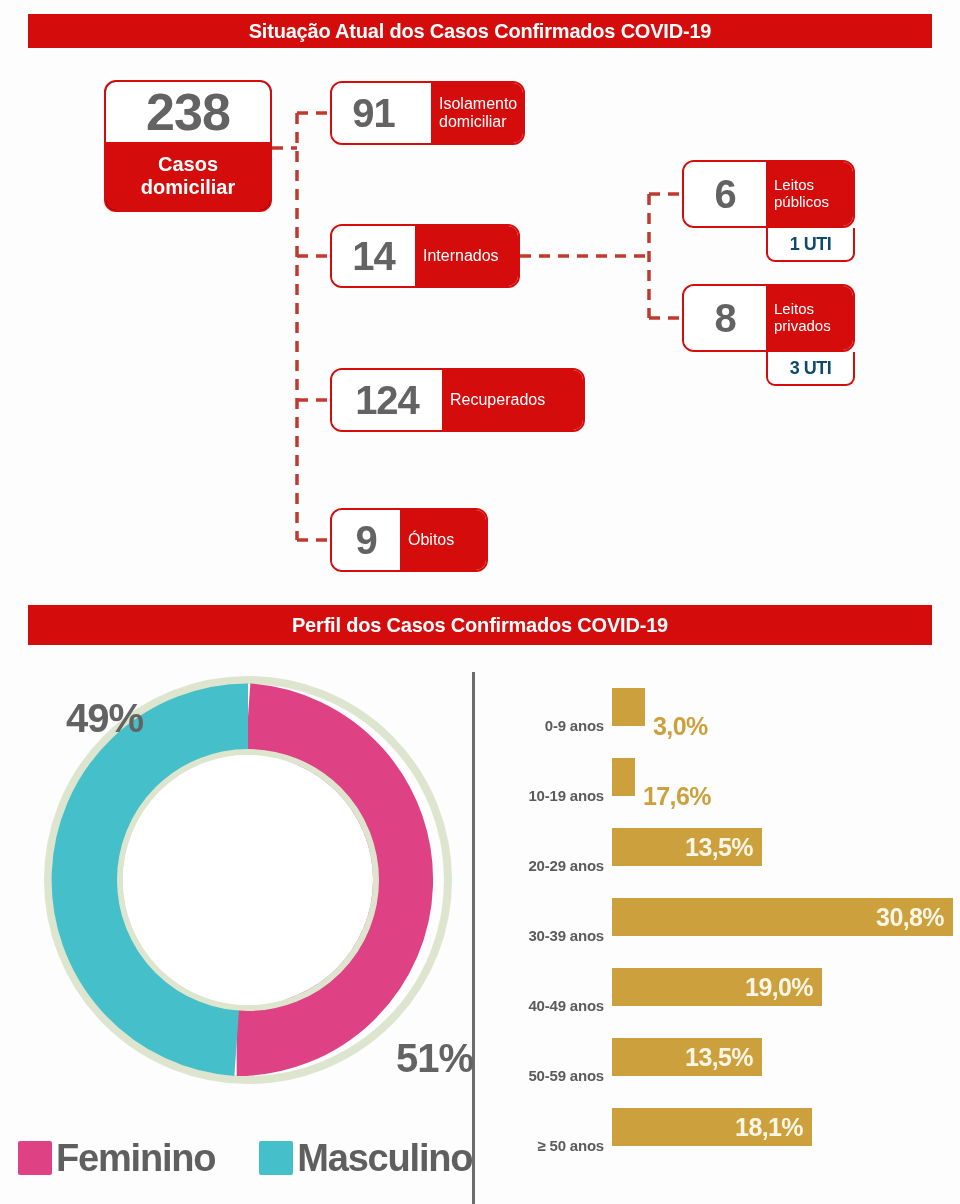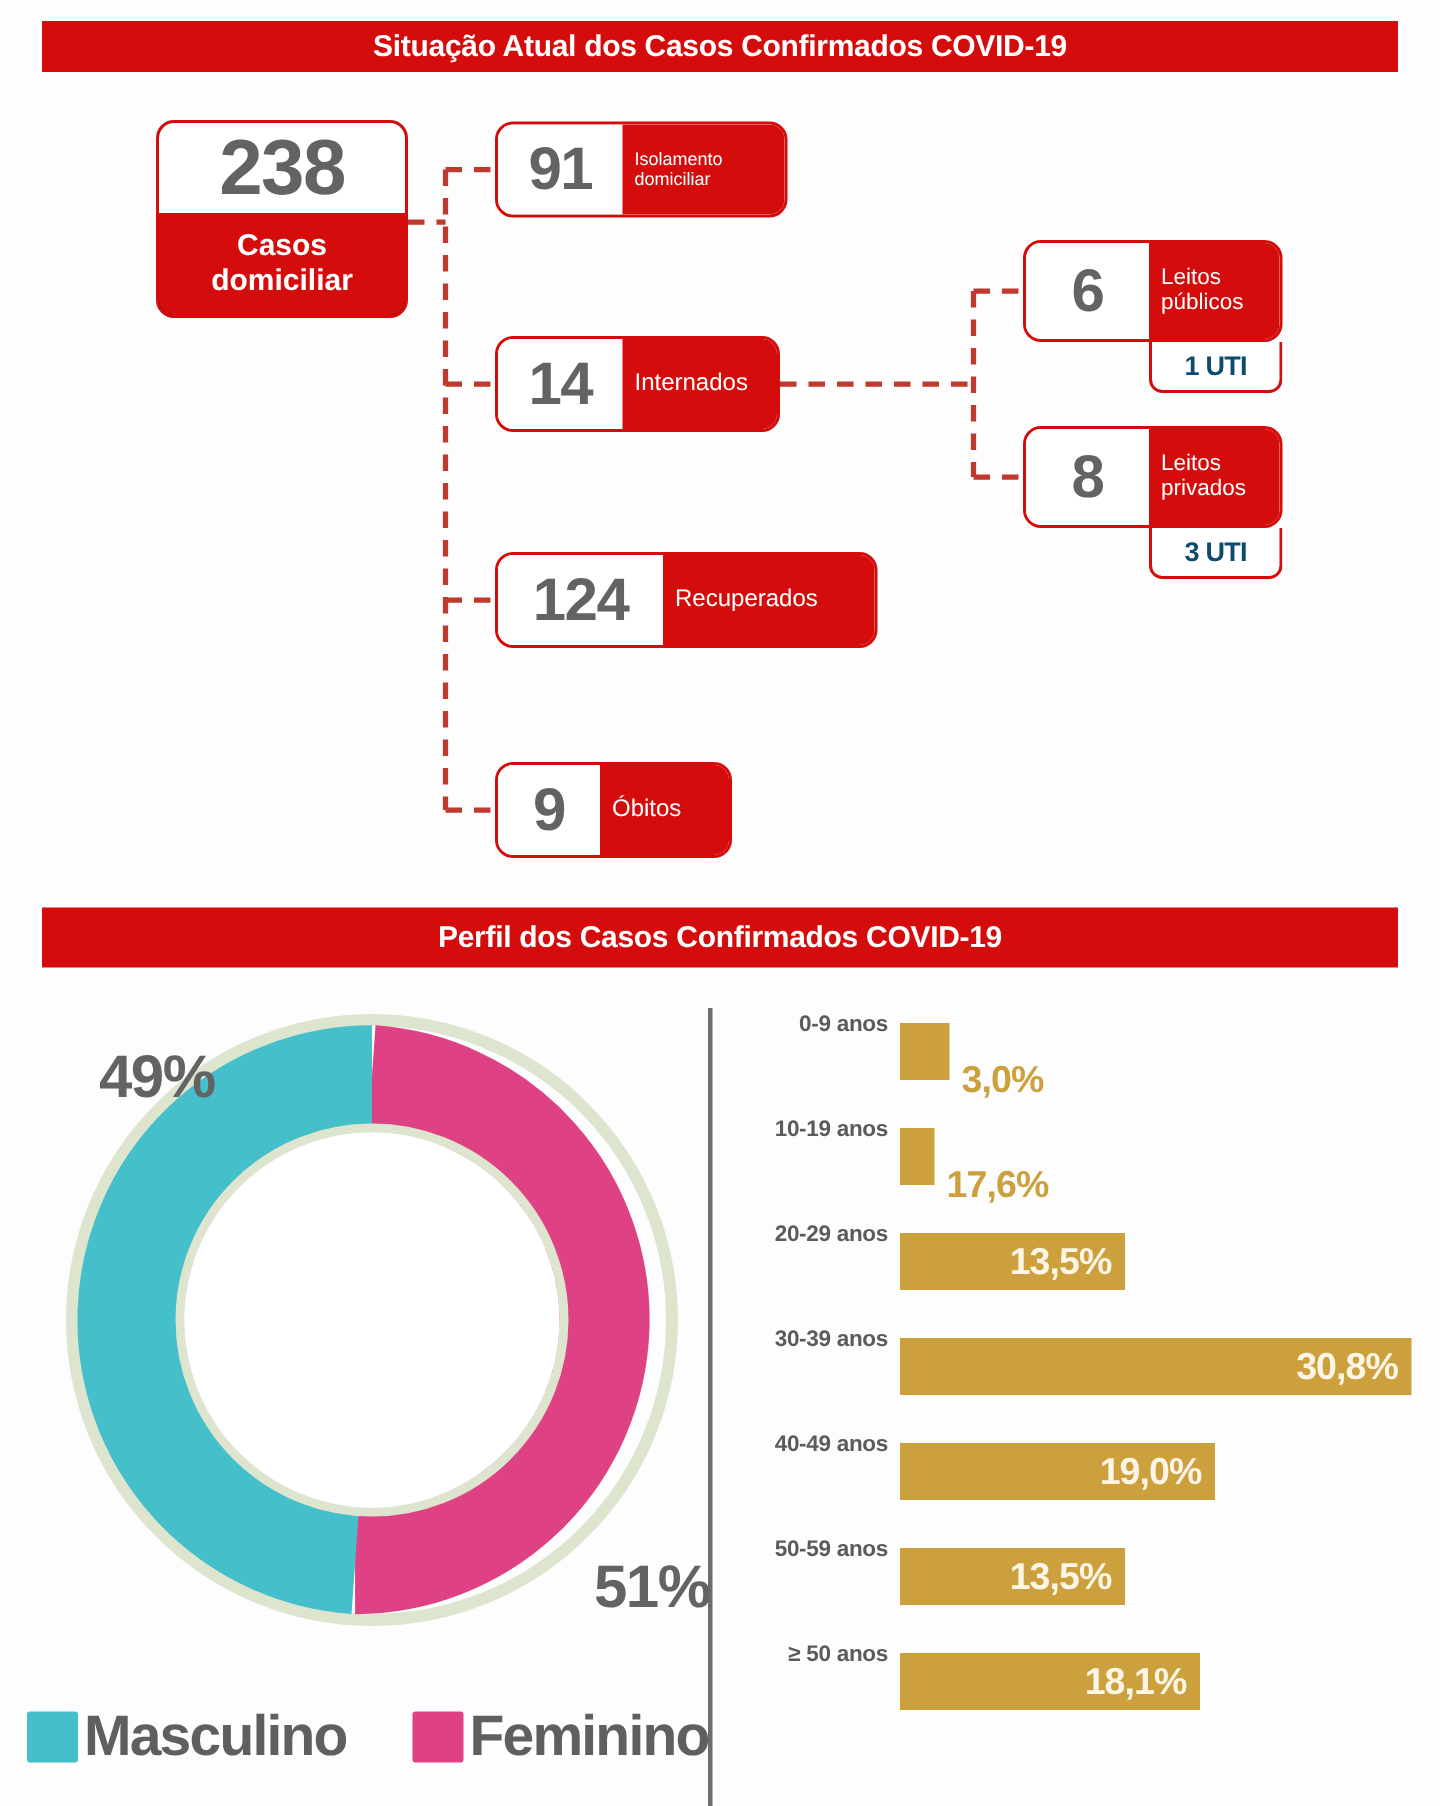--- a/index.html
+++ b/index.html
@@ -109,21 +109,21 @@
   #legend { position: absolute; left: 18px; top: 470px; width: 450px; height: 56px;
             display: flex; align-items: center; }
   .legend-item { display: flex; align-items: center; }
   .legend-item + .legend-item { margin-left: 44px; }
   .swatch { width: 34px; height: 34px; border-radius: 2px; }
   .legend-text { margin-left: 4px; color: #5f5f5f; font-weight: bold; font-size: 38px;
                  letter-spacing: -1.2px; }
 
   
   #bars { position: absolute; left: 486px; top: 14px; width: 474px; height: 520px; }
-  .bar-row { position: absolute; left: 4px; height: 60px; display: flex; align-items: flex-start; }
+  .bar-row { position: absolute; left: 16px; height: 60px; display: flex; align-items: flex-end; }
   .bar-cat {
     width: 110px; text-align: right; padding-right: 8px;
     color: #5b5b5b; font-weight: bold; font-size: 15px;
     letter-spacing: -0.2px;
   }
   .bar-track { position: relative; height: 54px; display: flex; align-items: center; }
   .bar-fill {
     height: 38px; background: #cca03c;
     display: flex; align-items: center; justify-content: flex-end;
   }
@@ -167,21 +167,21 @@
     <div class="root-box" style="left:104px; top:20px; width:168px; height:132px;">
       <div class="root-num">238</div>
       <div class="root-label">
         <span>Casos</span>
         <span>domiciliar</span>
       </div>
     </div>
 
     <div class="branch-box" style="left:330px; top:21px; width:195px; height:64px;">
       <div class="branch-num" style="width:83px; font-size:40px;">91</div>
-      <div class="branch-label" style="font-size:12px;">
+      <div class="branch-label" style="font-size:16px;margin-left:16px;">
         <span>Isolamento</span>
         <span>domiciliar</span>
       </div>
     </div>
 
     <div class="branch-box" style="left:330px; top:164px; width:190px; height:64px;">
       <div class="branch-num" style="width:83px; font-size:40px;">14</div>
       <div class="branch-label" style="font-size:16px;">
         <span>Internados</span>
       </div>
@@ -237,27 +237,27 @@
 
         <circle cx="210" cy="210" r="128" fill="none" stroke="#dde5cf" stroke-width="6"></circle>
         <circle cx="210" cy="210" r="125" fill="#ffffff"></circle>
       </svg>
       <div class="pct-label" id="pct-male">49%</div>
       <div class="pct-label" id="pct-female">51%</div>
     </div>
 
     <div id="legend">
       <div class="legend-item">
+        <span class="swatch" style="background:#de4284;"></span>
+        <span class="legend-text">Feminino</span>
+      </div>
+      <div class="legend-item">
         <span class="swatch" style="background:#45bfc9;"></span>
         <span class="legend-text">Masculino</span>
       </div>
-      <div class="legend-item">
-        <span class="swatch" style="background:#de4284;"></span>
-        <span class="legend-text">Feminino</span>
-      </div>
     </div>
 
     <div id="bars">
 
       <div class="bar-row" style="top:0px;">
         <div class="bar-cat">0-9 anos</div>
         <div class="bar-track">
           <div class="bar-fill" style="width:33px;"></div>
           <div class="bar-val-out">3,0%</div>
         </div>

